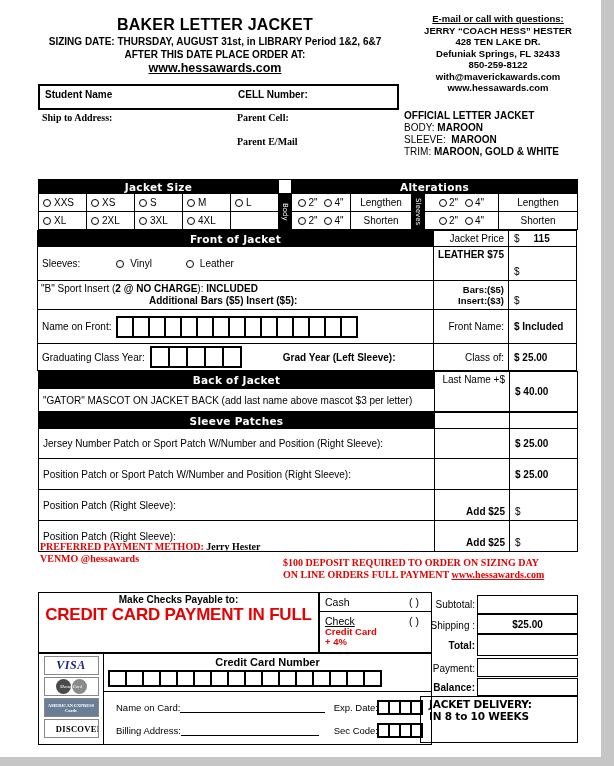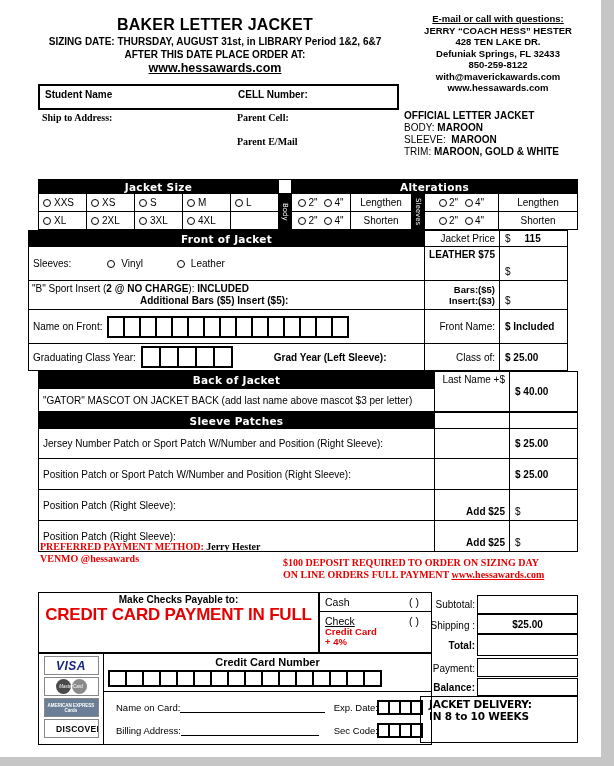--- a/index.html
+++ b/index.html
@@ -36,21 +36,21 @@
           display:flex; align-items:center; justify-content:center; font-family:"DejaVu Sans", sans-serif; }
   .cell { display:flex; align-items:center; font-size:10px; padding-left:4px; gap:3px; }
   .radio { display:inline-block; width:8px; height:8px; border:1px solid #000; border-radius:50%; background:#fff; flex:none; }
 
   #size-table { left:38px; top:179px; grid-template-columns:47px 47px 47px 47px 47px 12px 58px 60px 12px 73px 78px;
                 grid-template-rows:13px 17px 17px; }
   .altcell { display:flex; align-items:center; justify-content:center; font-size:10px; gap:2px; }
   .altact { display:flex; align-items:center; justify-content:center; font-size:10px; }
 
   .formtbl { grid-template-columns:395px 74px 67px; }
-  #front-table { left:28px; top:230px; grid-template-rows:15px 33px 28px 33px 26px; }
+  #front-table { left:37px; top:230px; grid-template-rows:15px 33px 28px 33px 26px; }
   #back-table  { left:38px; top:371px; grid-template-rows:16px 22px; }
   #patch-table { left:38px; top:412px; grid-template-rows:15px 29px 30px 30px 30px; }
 
   .lblcell { display:flex; align-items:center; justify-content:flex-end; font-size:10px; padding-right:4px; text-align:right; }
   .pricecell { display:flex; align-items:center; font-size:10px; padding-left:5px; gap:14px; }
   .topright { align-items:flex-start; padding-top:2px; }
   .botleft  { align-items:flex-end; padding-bottom:3px; }
   .botright { align-items:flex-end; padding-bottom:3px; }
   .twoline { flex-direction:column; justify-content:center; align-items:flex-end; line-height:11px; font-size:9.5px; }
 
@@ -72,21 +72,21 @@
   #pay-mid-box .chk  { display:flex; justify-content:space-between; padding:3px 12px 0 5px; }
   #pay-mid-box .sur  { padding:0 0 0 5px; font-size:9.5px; line-height:10px; font-weight:bold; }
   .tot-label { position:absolute; left:415px; width:60px; text-align:right; font-size:10px; }
   .tot-box { position:absolute; left:477px; width:101px; border:1px solid #000; background:#fff;
              display:flex; align-items:center; justify-content:center; font-size:10px; font-weight:bold; }
 
   
   #cc-box { left:38px; top:653px; width:394px; height:92px; border:1px solid #000; display:flex; }
   #cc-logos { width:65px; border-right:1px solid #000; display:flex; flex-direction:column; align-items:center; padding-top:2px; gap:2px; }
   .cclogo { width:55px; height:19px; border:1px solid #888; background:#fff; position:relative; overflow:hidden;
-            display:flex; align-items:center; justify-content:center; }
+            display:flex; align-items:center; justify-content:center;font-family:Liberation Serif, serif; }
   .visa-txt { font-style:italic; font-weight:bold; font-size:12px; color:#1a237e; letter-spacing:0.5px; }
   .mc-c1,.mc-c2 { position:absolute; width:15px; height:15px; border-radius:50%; top:1px; }
   .mc-c1 { left:11px; background:#4a4a4a; }
   .mc-c2 { left:27px; background:#8a8a8a; }
   .mc-txt { position:relative; font-size:4.5px; color:#fff; font-style:italic; z-index:2; }
   .amex { background:#6a7f96; }
   .amex-txt { color:#fff; font-size:4.5px; font-weight:bold; text-align:center; line-height:5px; }
   .disc-txt { font-weight:bold; font-size:8.5px; letter-spacing:0.3px;padding-left:17px; }
   #cc-main { flex:1; padding-top:2px; }
   #cc-main .cc-header { text-align:center; font-weight:bold; font-size:11px; }

